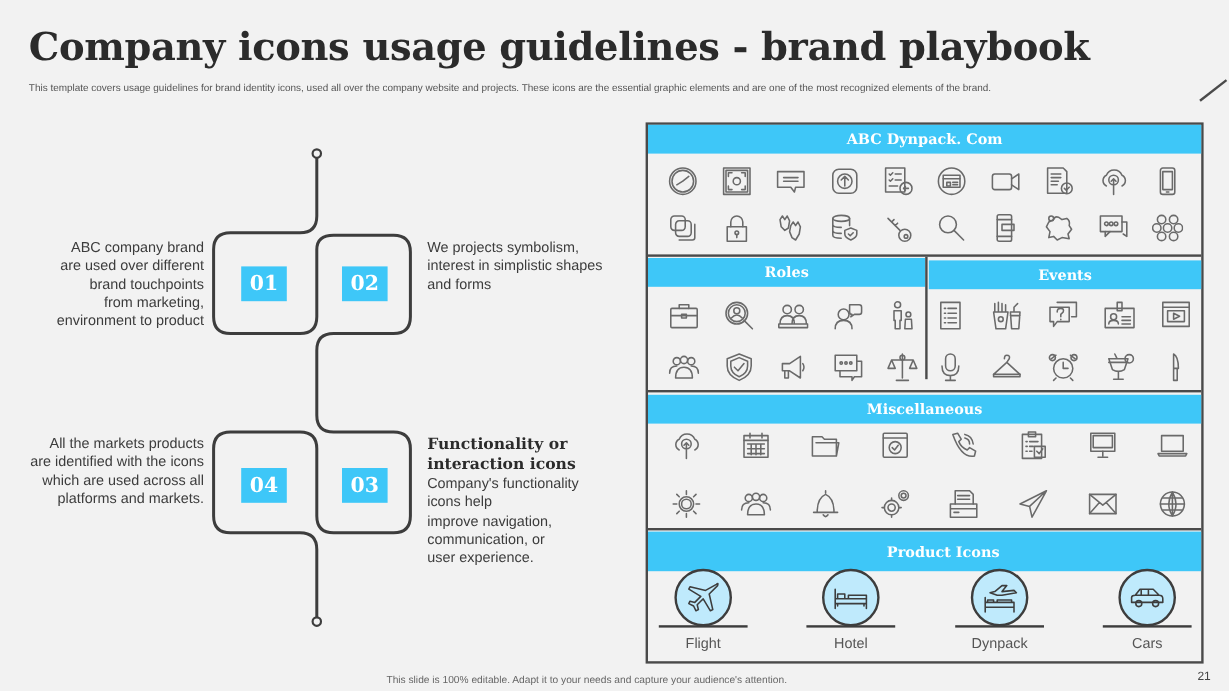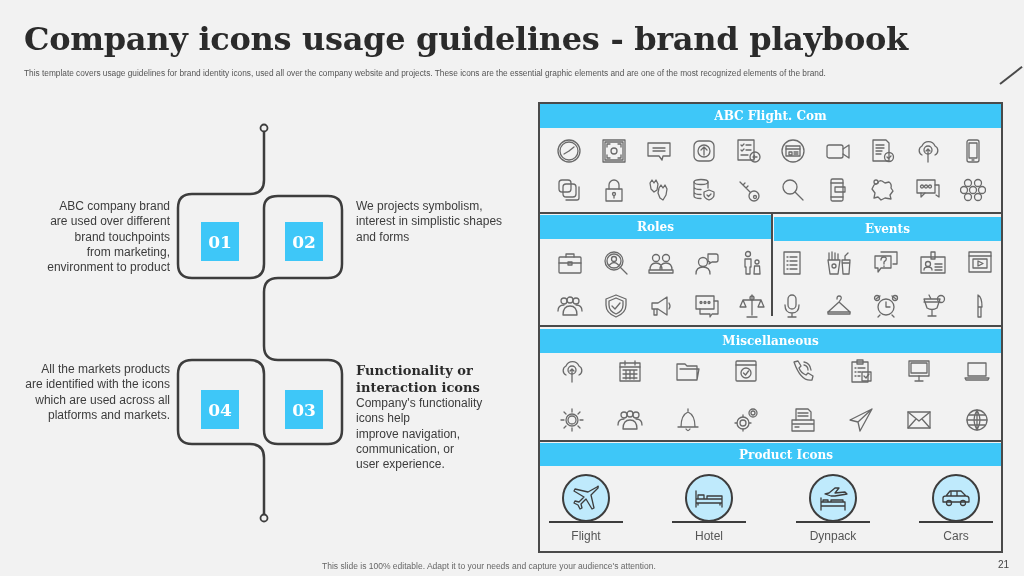--- a/index.html
+++ b/index.html
@@ -5,21 +5,21 @@
   * { box-sizing: border-box; margin: 0; padding: 0; }
   html, body { width: 1024px; height: 576px; overflow: hidden; }
   body { background: #f2f2f2; font-family: "Liberation Sans", sans-serif; color: #3a3a3a; position: relative; }
 
   .title { position: absolute; left: 24px; top: 20px; font-family: "DejaVu Serif", "Liberation Serif", serif; font-size: 32px; color: #2b2b2b; letter-spacing: -0.3px; white-space: nowrap; }
   .subtitle { position: absolute; left: 24px; top: 68px; font-size: 8.3px; color: #555; white-space: nowrap; }
 
   .diagram { position: absolute; left: 0; top: 0; width: 530px; height: 576px; }
   .diagram svg { position: absolute; left: 0; top: 0; }
 
-  .num-box { position: absolute; width: 38px; height: 39px; background: #3ec7f8; color: #fff; font-family: "DejaVu Serif", "Liberation Serif", serif; font-weight: bold; font-size: 17px; display: flex; align-items: center; justify-content: center; }
+  .num-box { position: absolute; width: 38px; height: 29px; background: #3ec7f8; color: #fff; font-family: "DejaVu Serif", "Liberation Serif", serif; font-weight: bold; font-size: 17px; display: flex; align-items: center; justify-content: center; }
 
   .text-block { position: absolute; font-size: 12px; line-height: 15.3px; color: #3c3c3c; }
   .text-block.right-align { text-align: right; }
   .text-heading { font-family: "DejaVu Serif", "Liberation Serif", serif; font-weight: bold; font-size: 13px; line-height: 17px; color: #2b2b2b; }
 
   .panel { position: absolute; left: 538px; top: 102px; width: 465px; height: 451px; border: 2px solid #4a4a4a; background: #f2f2f2; }
   .diag-line { position: absolute; left: 1000px; top: 83px; width: 28px; height: 2px; background: #4a4a4a; transform-origin: left center; transform: rotate(-38deg); }
 
   .sec-header { position: absolute; background: #3ec7f8; color: #fff; font-family: "DejaVu Serif", "Liberation Serif", serif; font-weight: bold; font-size: 12px; display: flex; align-items: center; justify-content: center; }
   .sec-divider { position: absolute; background: #4a4a4a; }
@@ -88,21 +88,21 @@
     <div>icons help</div>
     <div>improve navigation,</div>
     <div>communication, or</div>
     <div>user experience.</div>
   </div>
 </div>
 
 <div class="diag-line"></div>
 <div class="panel"></div>
 
-<div class="sec-header" style="left:540px; top:104px; width:461px; height:24px;">ABC Flight. Com</div>
+<div class="sec-header" style="left:540px; top:104px; width:461px; height:24px;">ABC Dynpack. Com</div>
 <div class="icon-row" style="left:556px; top:138px; width:430px;">
   <div class="ico">
       <svg viewBox="0 0 26 26">
         <circle cx="13" cy="13" r="11"></circle>
         <circle cx="13" cy="13" r="9"></circle>
         <path d="M13 13 L18 9 M13 13 L8 16"></path>
       </svg>
     </div>
   <div class="ico">
       <svg viewBox="0 0 26 26">
@@ -504,21 +504,21 @@
     </div>
   <div class="ico">
       <svg viewBox="0 0 26 26">
         <circle cx="13" cy="13" r="10"></circle>
         <path d="M3 13 H23 M5 8 H21 M5 18 H21 M13 3 Q7 13 13 23 M13 3 Q19 13 13 23 M13 3 V23"></path>
       </svg>
     </div>
 </div>
 
 <div class="sec-divider" style="left:540px; top:440px; width:461px; height:2px;"></div>
-<div class="sec-header" style="left:540px; top:443px; width:461px; height:23px;padding-left:31px;">Product Icons</div>
+<div class="sec-header" style="left:540px; top:443px; width:461px; height:33px;padding-left:31px;">Product Icons</div>
 
 <div class="product" style="left:549px;">
   <div class="circle">
     <svg viewBox="0 0 32 32">
         <path d="M27 5 Q29 3 28 6 L21 13 L24 26 L22 27 L16 17 L11 22 L12 26 L10 27 L8 23 L4 21 L5 19 L9 20 L14 15 L4 9 L5 7 L18 10 Z"></path>
       </svg>
   </div>
   <div class="base"></div>
   <div class="label">Flight</div>
 </div>

